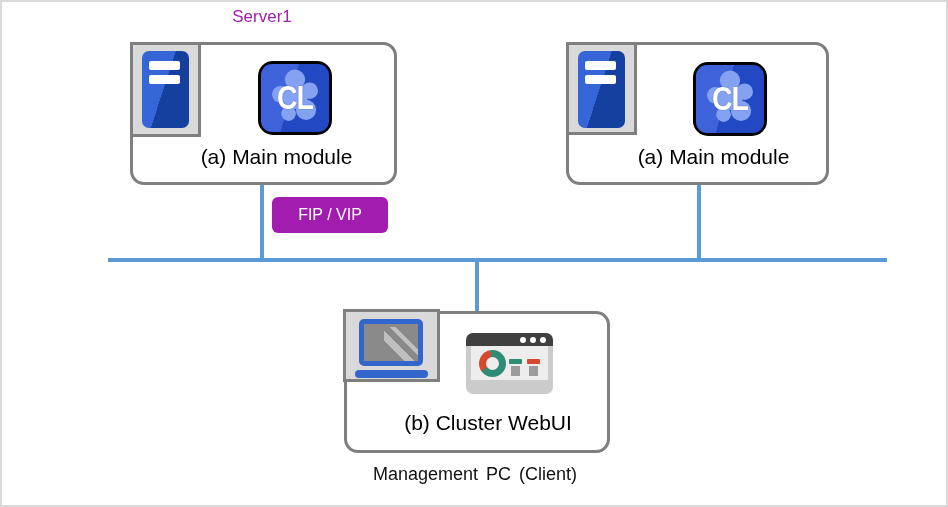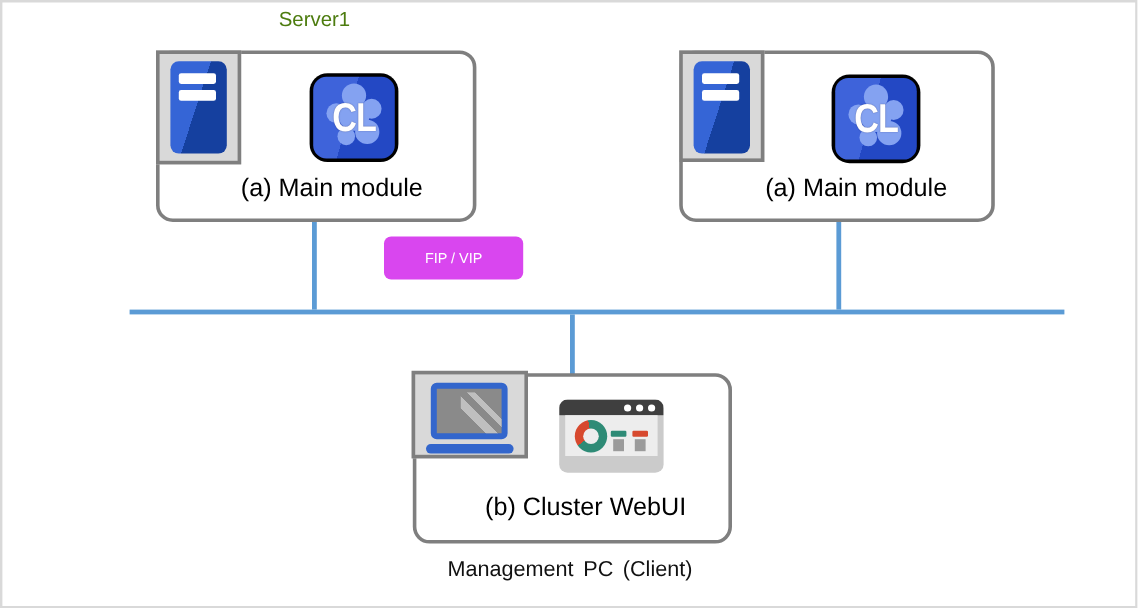--- a/index.html
+++ b/index.html
@@ -3,21 +3,21 @@
 <meta charset="utf-8">
 <style>
   html,body{margin:0;padding:0;background:#fff;}
   body{font-family:"Liberation Sans",sans-serif;color:#000;}
   .canvas{
     position:relative;width:948px;height:507px;background:#ffffff;
     box-shadow:inset 0 0 0 2px #d9d9d9;overflow:hidden;
   }
   .title-label{
     position:absolute;top:7px;width:200px;text-align:center;
-    font-size:17px;line-height:20px;color:#4d7c0f;
+    font-size:17px;line-height:20px;color:#a21caf;
   }
   .node-box{
     position:absolute;background:#fff;border:3px solid #7f7f7f;
     border-radius:14px;box-sizing:border-box;
   }
   .icon-panel{
     position:absolute;background:#d9d9d9;border:3px solid #7f7f7f;
     box-sizing:border-box;z-index:3;
   }
   
@@ -44,22 +44,22 @@
     position:absolute;inset:0;display:flex;align-items:center;justify-content:center;
     font-size:31px;font-weight:bold;color:#fff;letter-spacing:-1px;
     transform:scale(.92,1.08);text-shadow:0 0 1px rgba(10,10,60,.55);
   }
   .module-label{
     position:absolute;top:146px;text-align:center;font-size:21px;line-height:22px;
     box-sizing:border-box;z-index:4;
   }
   .fip-badge{
     position:absolute;left:272px;top:197px;width:116px;height:36px;
-    background:#d946ef;border-radius:6px;color:#fff;font-size:12px;
-    display:flex;align-items:center;justify-content:center;z-index:2;margin-left:48px;
+    background:#a21caf;border-radius:6px;color:#fff;font-size:16px;
+    display:flex;align-items:center;justify-content:center;z-index:2;
   }
   .net-line{position:absolute;background:#5b9bd5;}
   
   .laptop-screen{
     position:absolute;left:13px;top:7px;width:64px;height:47px;box-sizing:border-box;
     border:5px solid #3366cc;border-radius:5px;background:#8a8a8a;overflow:hidden;
   }
   .laptop-screen::after{
     content:"";position:absolute;right:-8px;bottom:-8px;width:42px;height:42px;
     background:linear-gradient(45deg,transparent 34%,#bfbfbf 34% 46%,transparent 46% 56%,#bfbfbf 56% 64%,transparent 64%);

